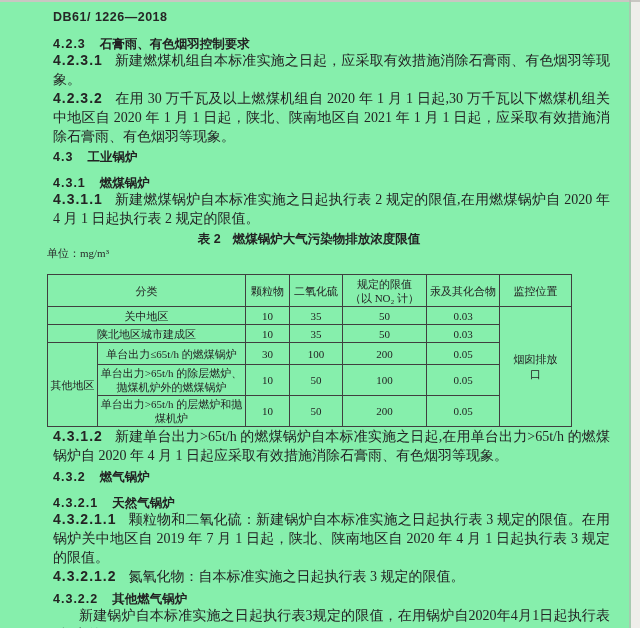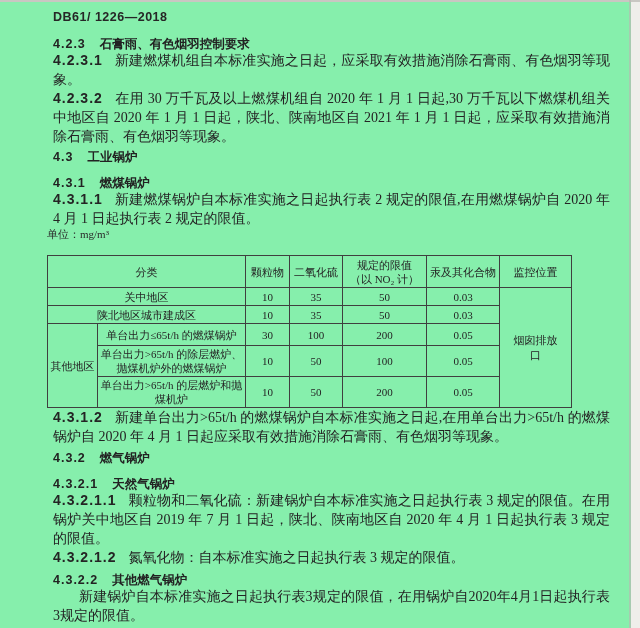--- a/index.html
+++ b/index.html
@@ -70,20 +70,23 @@
 
     <div class="h m12">
       <span class="hn">4.3.1</span><span>燃煤锅炉</span>
     </div>
 
     <p class="cl m12">
       <span class="num">4.3.1.1</span><span>新建燃煤锅炉自本标准实施之日起执行表 2 规定的限值,在用燃煤锅炉自 2020 年 4 月 1 日起执行表 2 规定的限值。</span>
     </p>
 
     <div class="tblwrap">
+      <div class="tbl-title">
+        <span class="tnum">表 2</span><span>燃煤锅炉大气污染物排放浓度限值</span>
+      </div>
       <div class="tbl-unit">单位：mg/m³</div>
 
       <table class="t2">
         <colgroup>
           <col style="width:50px">
             <col style="width:148px">
             <col style="width:44px">
           <col style="width:53px">
             <col style="width:84px">
             <col style="width:73px">

